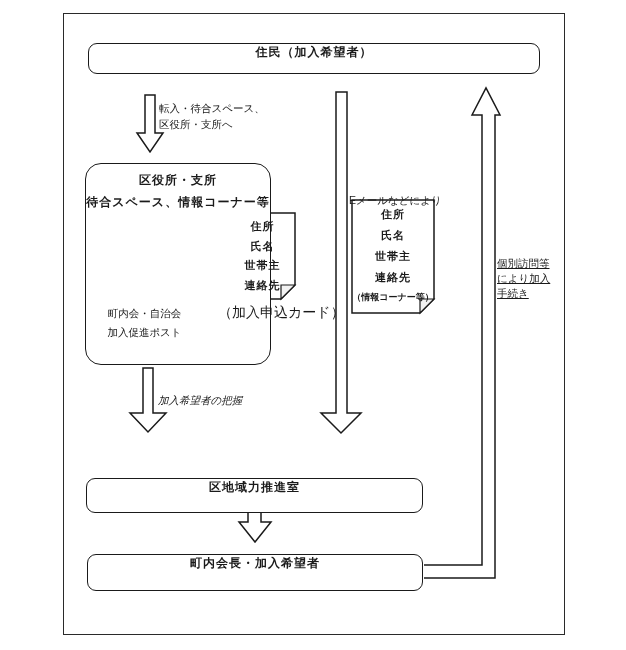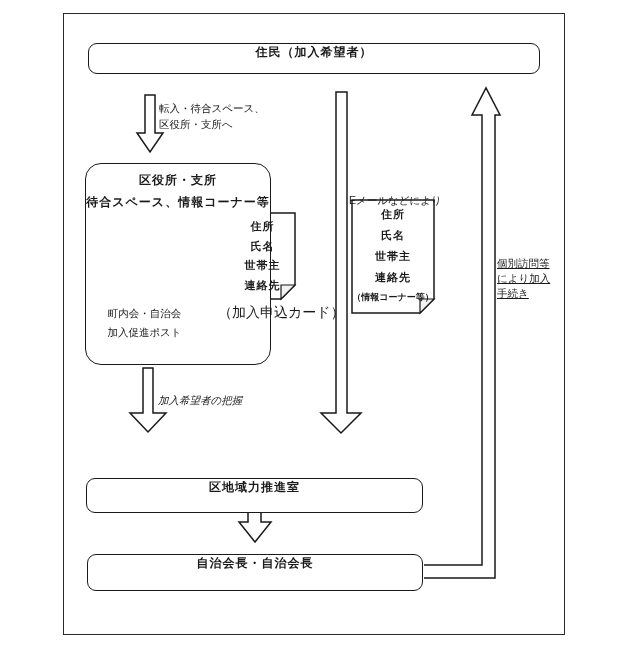--- a/index.html
+++ b/index.html
@@ -75,21 +75,21 @@
       <div>区役所・支所</div>
       <div>待合スペース、情報コーナー等</div>
     </div>
   </div>
 
   <div class="abs node node-office">
     <span>区地域力推進室</span>
   </div>
 
   <div class="abs node node-chair">
-    <span>自治会長・自治会長</span>
+    <span>町内会長・加入希望者</span>
   </div>
 
   <div class="abs postbox-text">
     <div>町内会・自治会</div>
     <div>加入促進ポスト</div>
   </div>
 
   <div class="abs card-fields cardA-fields">
     <div>住所</div>
     <div>氏名</div>

